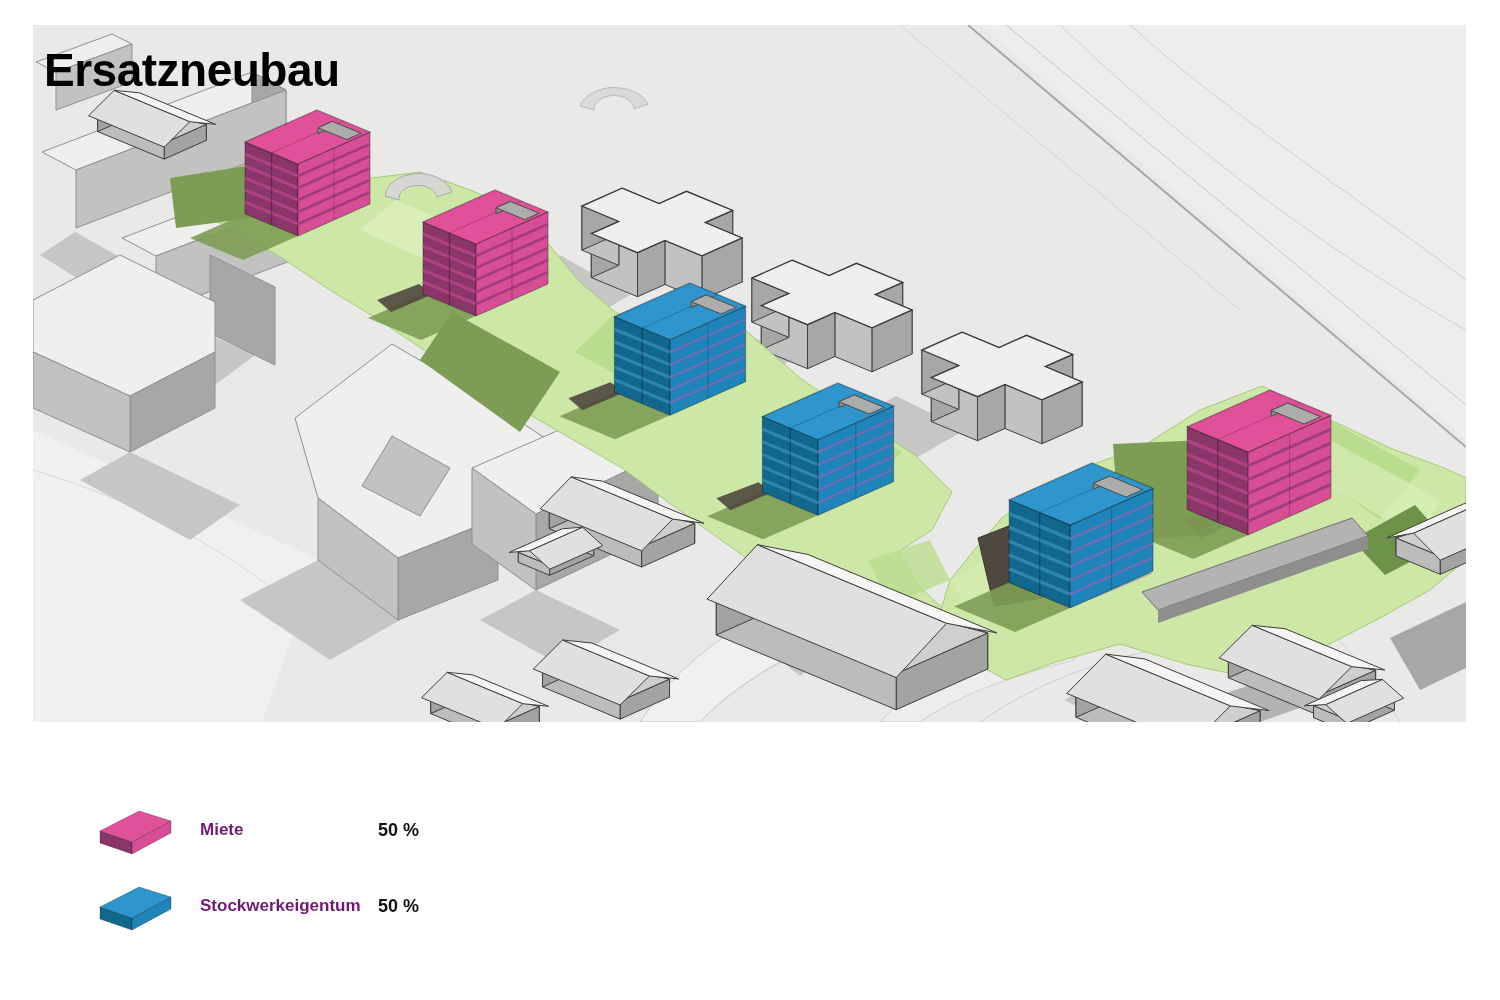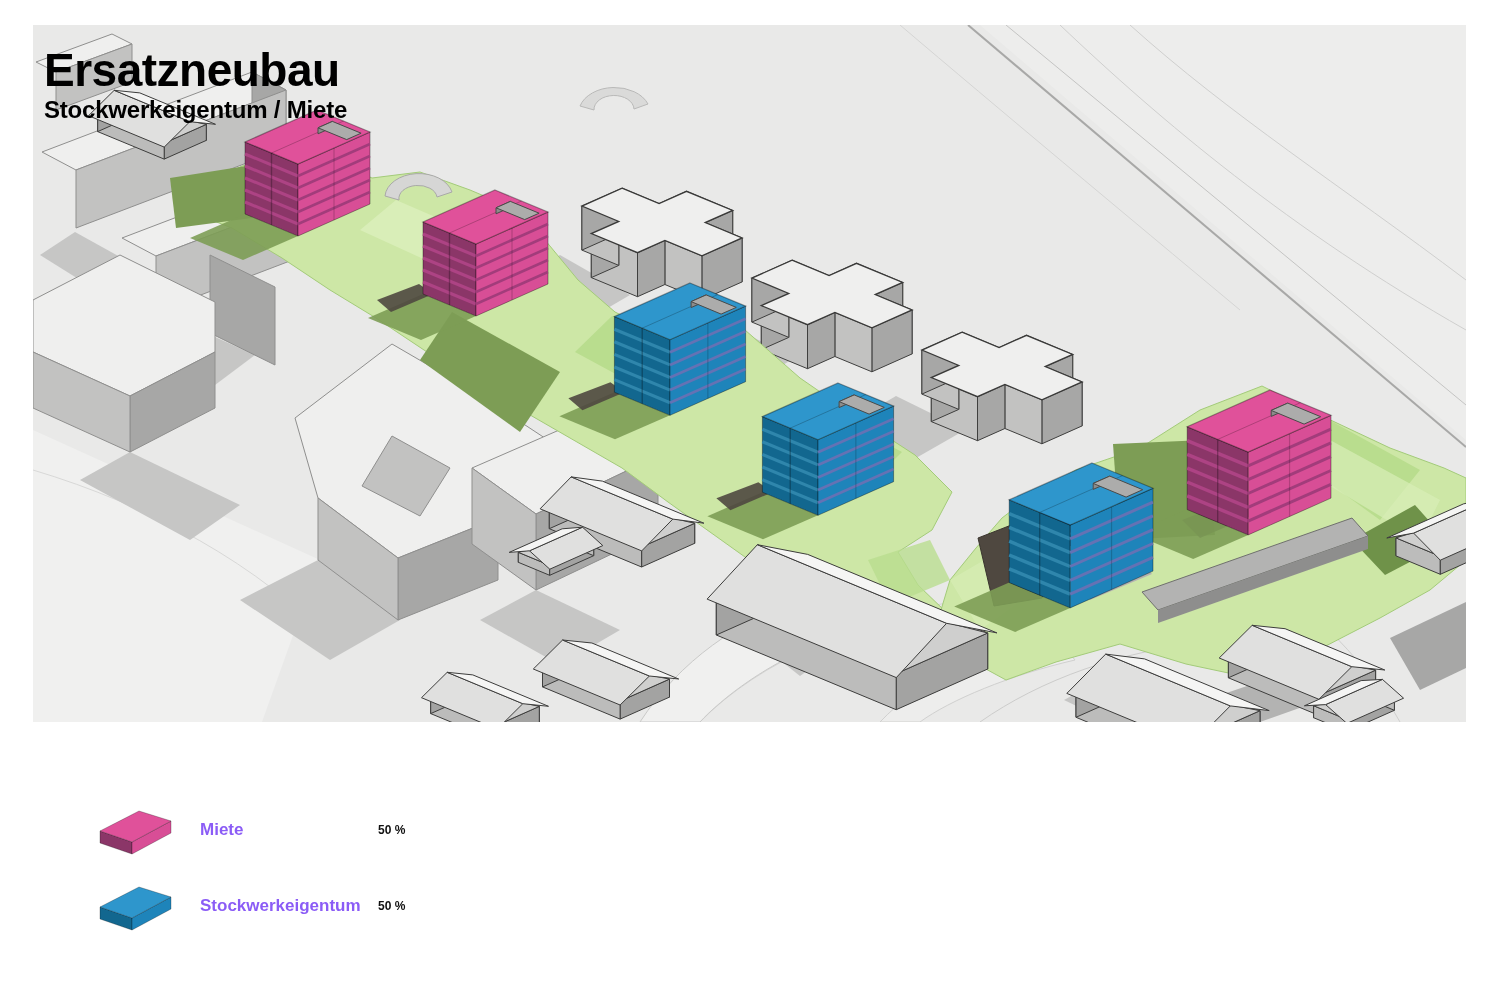--- a/index.html
+++ b/index.html
@@ -11,22 +11,22 @@
   .titleblock{position:absolute;left:44px;top:46px;color:#000;}
   .titleblock h1{
     margin:0;font-size:46px;font-weight:800;letter-spacing:-0.5px;line-height:1.05;
   }
   .titleblock .subtitle{
     margin-top:2px;font-size:24px;font-weight:700;letter-spacing:-0.2px;
   }
   .legend{position:absolute;left:92px;top:798px;}
   .legend-row{display:flex;align-items:center;height:64px;margin-bottom:12px;}
   .swatch{width:86px;height:56px;display:inline-block;flex:0 0 86px;}
-  .legend-label{display:inline-block;width:178px;margin-left:22px;font-size:17px;font-weight:700;color:#8b5cf6;}
-  .legend-value{display:inline-block;font-size:12px;font-weight:700;color:#111;}
+  .legend-label{display:inline-block;width:178px;margin-left:22px;font-size:17px;font-weight:700;color:#701a75;}
+  .legend-value{display:inline-block;font-size:18px;font-weight:700;color:#111;}
   svg{display:block;}
 </style>
 </head>
 <body>
 
 <div class="page">
   <div class="render">
     <svg width="1500" height="722" viewBox="0 0 1500 722">
       <defs>
         <clipPath id="renderclip">
@@ -412,21 +412,20 @@
               <polygon points="1287.8,403.1 1320.7,416.7 1304.1,424.1 1271.2,410.4" fill="#acacab" stroke="#4a4a49" stroke-width="1"></polygon>
             </g>
           </g>
 
       </g>
       <rect x="33" y="25" width="1433" height="697" fill="none"></rect>
     </svg>
 
     <div class="titleblock">
       <h1>Ersatzneubau</h1>
-      <div class="subtitle">Stockwerkeigentum / Miete</div>
     </div>
   </div>
 
   <div class="legend">
     <div class="legend-row">
       <span class="swatch">
           <svg width="86" height="56" viewBox="0 0 86 56">
             <polygon points="8,29 40,40 40,52 8,41" fill="#8b3668" stroke="rgba(0,0,0,0.25)" stroke-width="1"></polygon>
             <polygon points="40,40 79,19 79,31 40,52" fill="#d84e96" stroke="rgba(0,0,0,0.25)" stroke-width="1"></polygon>
             <polygon points="8,29 47,9 79,19 40,40" fill="#e0519a" stroke="rgba(0,0,0,0.25)" stroke-width="1"></polygon>

